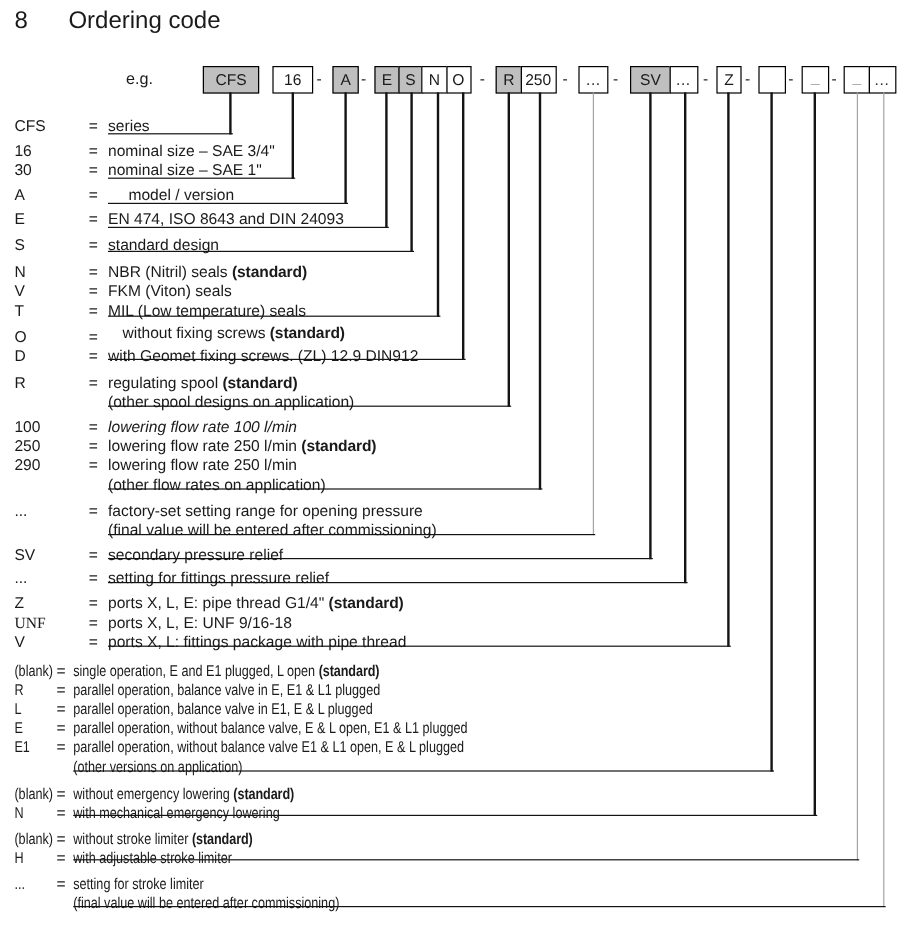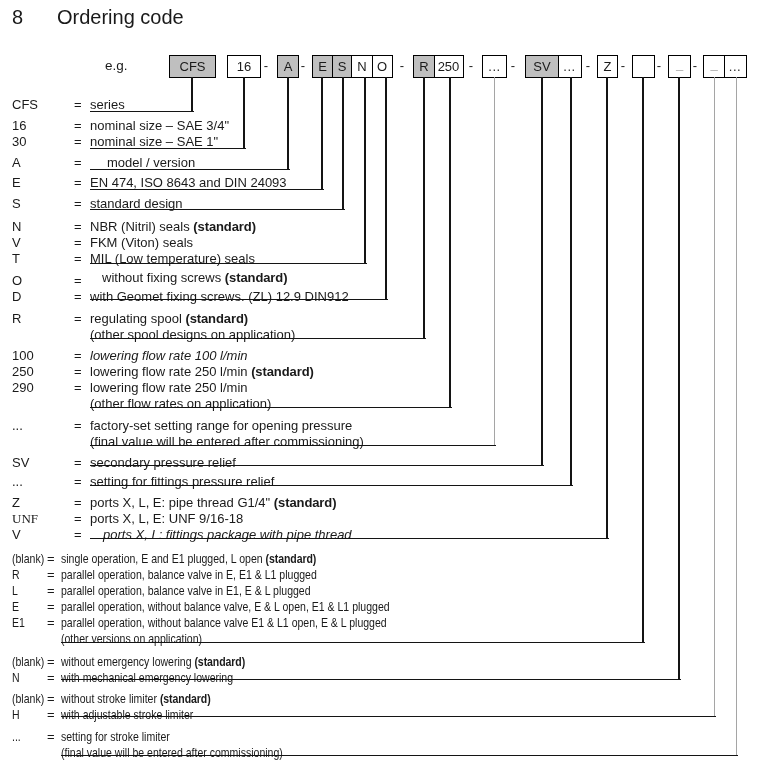--- a/index.html
+++ b/index.html
@@ -183,21 +183,21 @@
       <div class="desc" style="left: 90px; top: 474px;"><span>setting for fittings pressure relief</span></div>
       <div class="ul" style="left: 90px; top: 485px; width: 482.5px;"></div>
       <div class="row-code" style="top: 495px;">Z</div>
       <div class="eq" style="left: 74px; top: 495px;">=</div>
       <div class="desc" style="left: 90px; top: 495px;"><span>ports X, L, E: pipe thread G1/4" </span><b>(standard)</b></div>
       <div class="row-code" style="top: 511px; font-family: Liberation Serif, serif;">UNF</div>
       <div class="eq" style="left: 74px; top: 511px;">=</div>
       <div class="desc" style="left: 90px; top: 511px;"><span>ports X, L, E: UNF 9/16-18</span></div>
       <div class="row-code" style="top: 527px;">V</div>
       <div class="eq" style="left: 74px; top: 527px;">=</div>
-      <div class="desc" style="left: 103px; top: 527px; font-style: italic;"><span>ports X, L: fittings package with pipe thread</span></div>
+      <div class="desc" style="left: 90px; top: 527px;"><span>ports X, L: fittings package with pipe thread</span></div>
       <div class="ul" style="left: 90px; top: 538px; width: 518.5px;"></div>
       <div class="row-code condensed" style="top: 551px;">(blank)</div>
       <div class="eq" style="left: 47px; top: 551px;">=</div>
       <div class="desc condensed" style="left: 61px; top: 551px;"><span>single operation, E and E1 plugged, L open </span><b>(standard)</b></div>
       <div class="row-code condensed" style="top: 567px;">R</div>
       <div class="eq" style="left: 47px; top: 567px;">=</div>
       <div class="desc condensed" style="left: 61px; top: 567px;"><span>parallel operation, balance valve in E, E1 &amp; L1 plugged</span></div>
       <div class="row-code condensed" style="top: 583px;">L</div>
       <div class="eq" style="left: 47px; top: 583px;">=</div>
       <div class="desc condensed" style="left: 61px; top: 583px;"><span>parallel operation, balance valve in E1, E &amp; L plugged</span></div>

